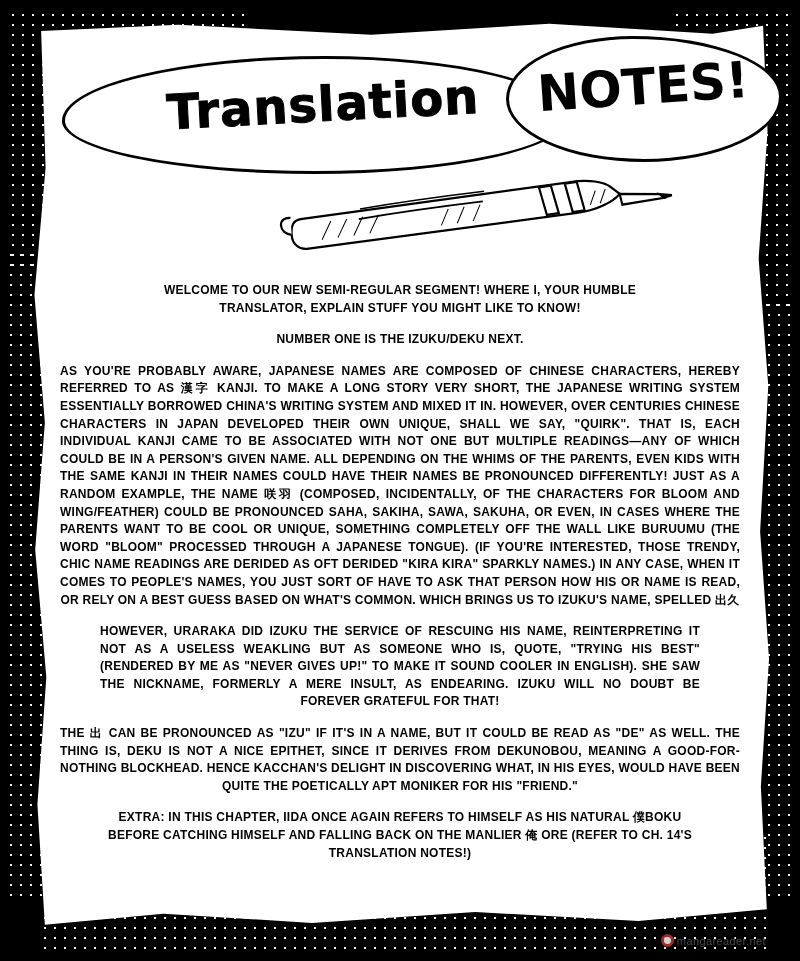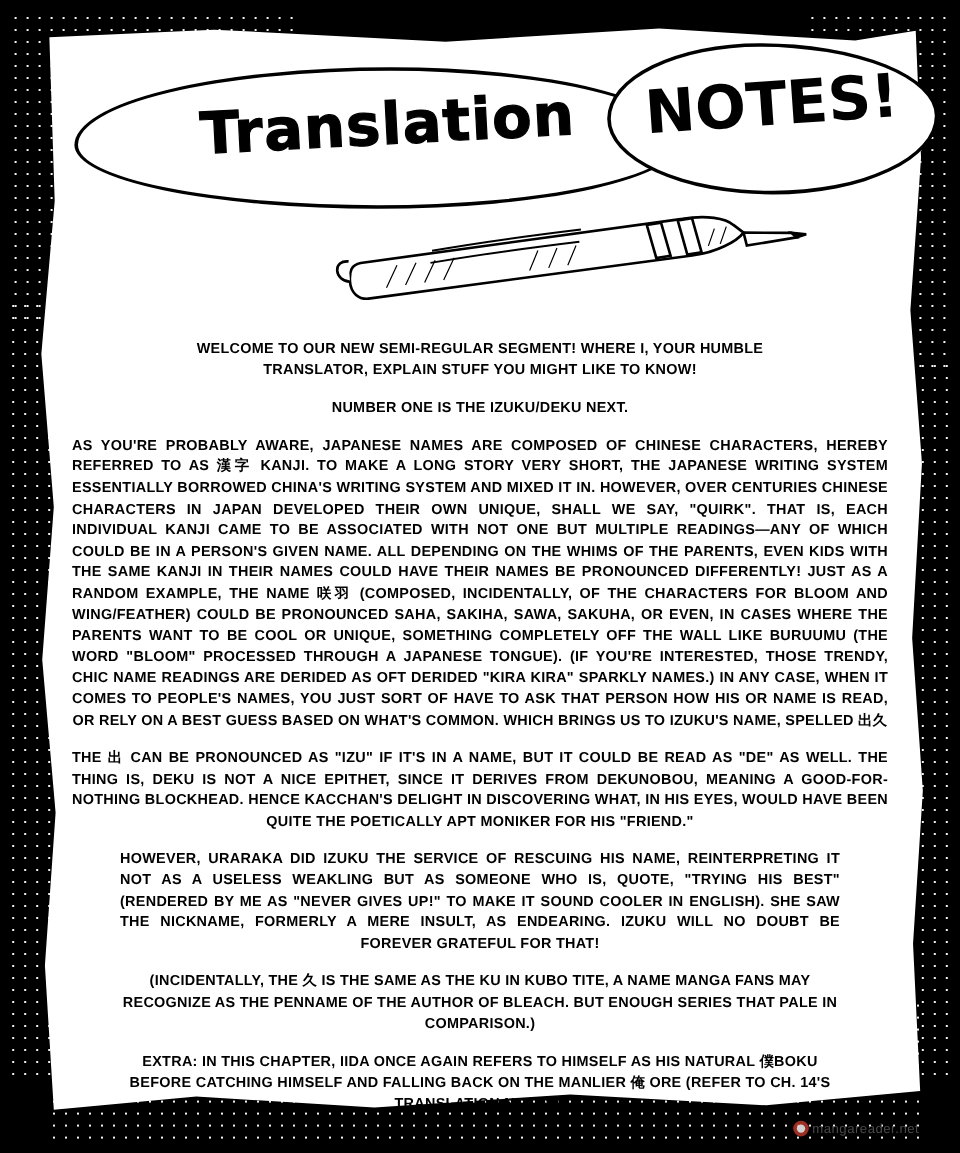--- a/index.html
+++ b/index.html
@@ -207,23 +207,22 @@
       <path d="M80,80 L90,62 M96,79 L106,61 M112,78 L122,60 M128,77 L138,59" stroke-width="1"></path>
       <path d="M200,74 L208,58 M216,73 L224,57 M232,72 L240,56" stroke-width="1"></path>
       <path d="M350,64 L356,50 M360,63 L366,49" stroke-width="1"></path>
     </g>
   </svg>
 
   <div class="body-text">
     <p class="para narrow2">WELCOME TO OUR NEW SEMI-REGULAR SEGMENT! WHERE I, YOUR HUMBLE TRANSLATOR, EXPLAIN STUFF YOU MIGHT LIKE TO KNOW!</p>
     <p class="para">NUMBER ONE IS THE IZUKU/DEKU NEXT.</p>
     <p class="para justify wide">AS YOU'RE PROBABLY AWARE, JAPANESE NAMES ARE COMPOSED OF CHINESE CHARACTERS, HEREBY REFERRED TO AS 漢字 KANJI. TO MAKE A LONG STORY VERY SHORT, THE JAPANESE WRITING SYSTEM ESSENTIALLY BORROWED CHINA'S WRITING SYSTEM AND MIXED IT IN. HOWEVER, OVER CENTURIES CHINESE CHARACTERS IN JAPAN DEVELOPED THEIR OWN UNIQUE, SHALL WE SAY, "QUIRK". THAT IS, EACH INDIVIDUAL KANJI CAME TO  BE ASSOCIATED WITH NOT ONE BUT MULTIPLE READINGS—ANY OF WHICH COULD BE IN A PERSON'S GIVEN NAME. ALL DEPENDING ON THE WHIMS OF THE PARENTS, EVEN KIDS WITH THE SAME KANJI IN THEIR NAMES COULD HAVE THEIR NAMES BE PRONOUNCED DIFFERENTLY! JUST AS A RANDOM EXAMPLE, THE NAME 咲羽 (COMPOSED, INCIDENTALLY, OF THE CHARACTERS FOR BLOOM AND WING/FEATHER) COULD BE PRONOUNCED SAHA, SAKIHA, SAWA, SAKUHA, OR EVEN, IN CASES WHERE THE PARENTS WANT TO BE COOL OR UNIQUE, SOMETHING COMPLETELY OFF THE WALL LIKE BURUUMU (THE WORD "BLOOM" PROCESSED THROUGH A JAPANESE TONGUE). (IF YOU'RE INTERESTED, THOSE TRENDY, CHIC NAME READINGS ARE DERIDED AS OFT DERIDED "KIRA KIRA" SPARKLY NAMES.) IN ANY CASE, WHEN IT COMES TO PEOPLE'S NAMES, YOU JUST SORT OF HAVE TO ASK THAT PERSON HOW HIS OR NAME IS READ, OR RELY ON A BEST GUESS BASED ON WHAT'S COMMON. WHICH BRINGS US TO IZUKU'S NAME, SPELLED 出久</p>
+    <p class="para justify narrow">HOWEVER, URARAKA DID IZUKU THE SERVICE OF RESCUING HIS NAME, REINTERPRETING IT NOT AS A USELESS WEAKLING BUT AS SOMEONE WHO IS, QUOTE, "TRYING HIS BEST" (RENDERED BY ME AS "NEVER GIVES UP!" TO MAKE IT SOUND COOLER IN ENGLISH). SHE SAW THE NICKNAME, FORMERLY A MERE INSULT, AS ENDEARING. IZUKU WILL NO DOUBT BE FOREVER GRATEFUL FOR THAT!</p>
     <p class="para justify wide">THE 出 CAN BE PRONOUNCED AS "IZU" IF IT'S IN A NAME, BUT IT COULD BE READ AS "DE" AS WELL. THE THING IS, DEKU IS NOT A NICE EPITHET, SINCE IT DERIVES FROM DEKUNOBOU, MEANING A GOOD-FOR-NOTHING BLOCKHEAD. HENCE KACCHAN'S DELIGHT IN DISCOVERING WHAT, IN HIS EYES, WOULD HAVE BEEN QUITE THE POETICALLY APT MONIKER FOR HIS "FRIEND."</p>
-    <p class="para justify narrow">HOWEVER, URARAKA DID IZUKU THE SERVICE OF RESCUING HIS NAME, REINTERPRETING IT NOT AS A USELESS WEAKLING BUT AS SOMEONE WHO IS, QUOTE, "TRYING HIS BEST" (RENDERED BY ME AS "NEVER GIVES UP!" TO MAKE IT SOUND COOLER IN ENGLISH). SHE SAW THE NICKNAME, FORMERLY A MERE INSULT, AS ENDEARING. IZUKU WILL NO DOUBT BE FOREVER GRATEFUL FOR THAT!</p>
-    <p class="para narrow">(INCIDENTALLY, THE 久 IS THE SAME AS THE KU IN KUBO TITE, A NAME MANGA FANS MAY RECOGNIZE AS THE PENNAME OF THE AUTHOR OF BLEACH. BUT ENOUGH SERIES THAT PALE IN COMPARISON.)</p>
     <p class="para narrow">EXTRA: IN THIS CHAPTER, IIDA ONCE AGAIN REFERS TO HIMSELF AS HIS NATURAL 僕BOKU BEFORE CATCHING HIMSELF AND FALLING BACK ON THE MANLIER 俺 ORE (REFER TO CH. 14'S TRANSLATION NOTES!)</p>
   </div>
 
   <div class="watermark">
     <span class="wm-logo"></span>
     <span class="wm-text">mangareader.net</span>
   </div>
 
 </div>
 

